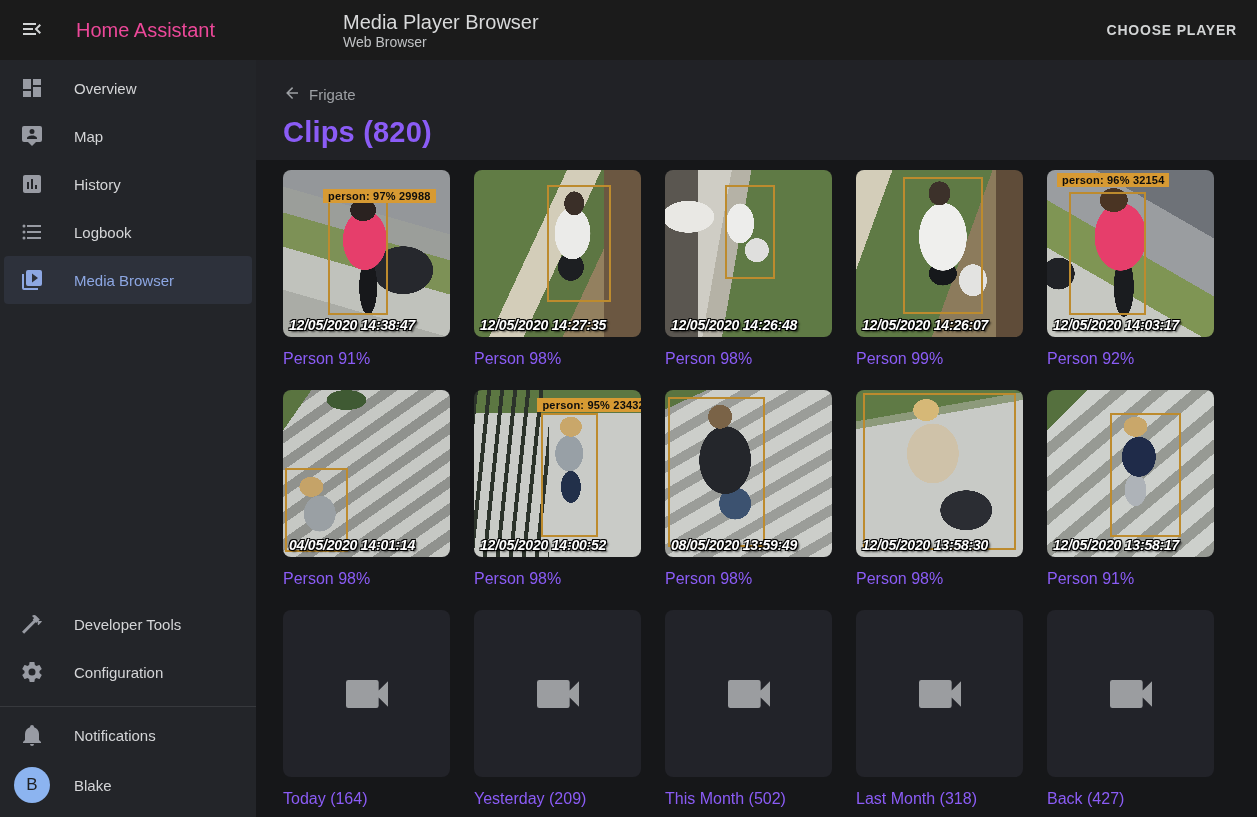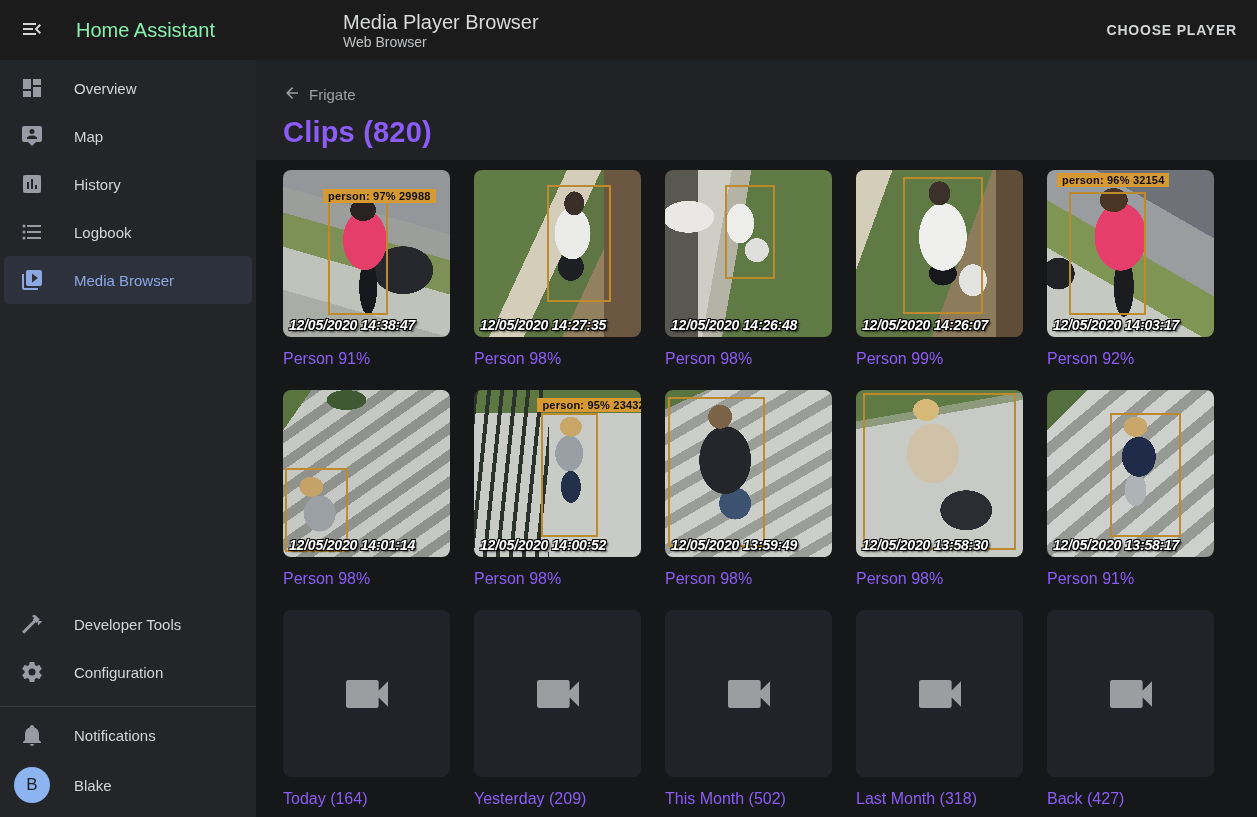--- a/index.html
+++ b/index.html
@@ -5,21 +5,21 @@
   html,body{margin:0;padding:0;background:#161719;}
   body{width:1257px;height:817px;overflow:hidden;font-family:"Liberation Sans",sans-serif;
        -webkit-font-smoothing:antialiased;}
   .app{width:1257px;height:817px;display:flex;flex-direction:column;}
 
   
   .topbar{height:60px;background:#1b1b1b;display:flex;align-items:center;flex:0 0 60px;position:relative;}
   .topbar-left{width:256px;display:flex;align-items:center;flex:0 0 256px;}
   .toggle-btn{background:none;border:none;color:#d2d4d5;width:48px;height:48px;margin-left:8px;
               display:flex;align-items:center;justify-content:center;cursor:pointer;padding:0;}
-  .app-title{color:#86efac;font-size:20px;font-weight:400;margin-left:20px;white-space:nowrap;}
+  .app-title{color:#ec4899;font-size:20px;font-weight:400;margin-left:20px;white-space:nowrap;}
   .topbar-center{margin-left:87px;display:flex;flex-direction:column;justify-content:center;}
   .page-title{color:#d9dadb;font-size:20px;font-weight:400;line-height:24px;}
   .page-subtitle{color:#bfc1c3;font-size:14px;line-height:17px;}
   .choose-player{margin-left:auto;margin-right:12px;background:none;border:none;color:#d2d4d5;
                  font-family:"Liberation Sans",sans-serif;font-size:14px;font-weight:600;
                  letter-spacing:.8px;padding:10px 8px;cursor:pointer;white-space:nowrap;}
 
   
   .shell{flex:1;display:flex;min-height:0;}
   .sidebar{width:256px;flex:0 0 256px;background:#232529;display:flex;flex-direction:column;
@@ -285,36 +285,36 @@
               <div class="thumb s5">
                 <div class="bbox"></div>
                 <div class="chip">person: 96% 32154</div>
                 <div class="ts">12/05/2020 14:03:17</div>
               </div>
               <div class="caption">Person 92%</div>
             </div>
             <div class="card">
               <div class="thumb s6">
                 <div class="bbox"></div>
-                <div class="ts">12/05/2020 14:01:14</div>
+                <div class="ts">04/05/2020 14:01:14</div>
               </div>
               <div class="caption">Person 98%</div>
             </div>
             <div class="card">
               <div class="thumb s7">
                 <div class="bbox"></div>
                 <div class="chip">person: 95% 23432</div>
                 <div class="ts">12/05/2020 14:00:52</div>
               </div>
               <div class="caption">Person 98%</div>
             </div>
             <div class="card">
               <div class="thumb s8">
                 <div class="bbox"></div>
-                <div class="ts">12/05/2020 13:59:49</div>
+                <div class="ts">08/05/2020 13:59:49</div>
               </div>
               <div class="caption">Person 98%</div>
             </div>
             <div class="card">
               <div class="thumb s9">
                 <div class="bbox"></div>
                 <div class="ts">12/05/2020 13:58:30</div>
               </div>
               <div class="caption">Person 98%</div>
             </div>

